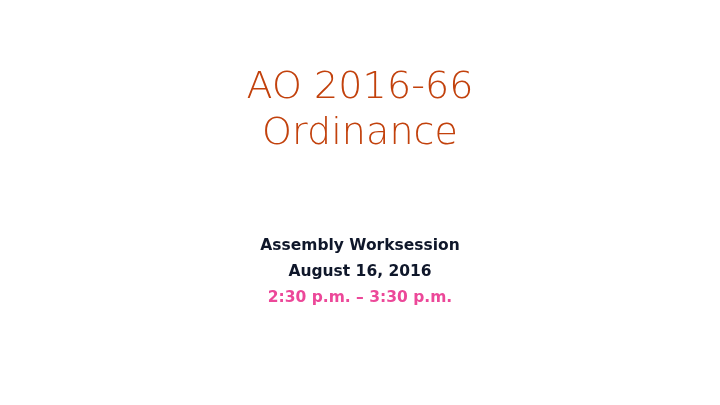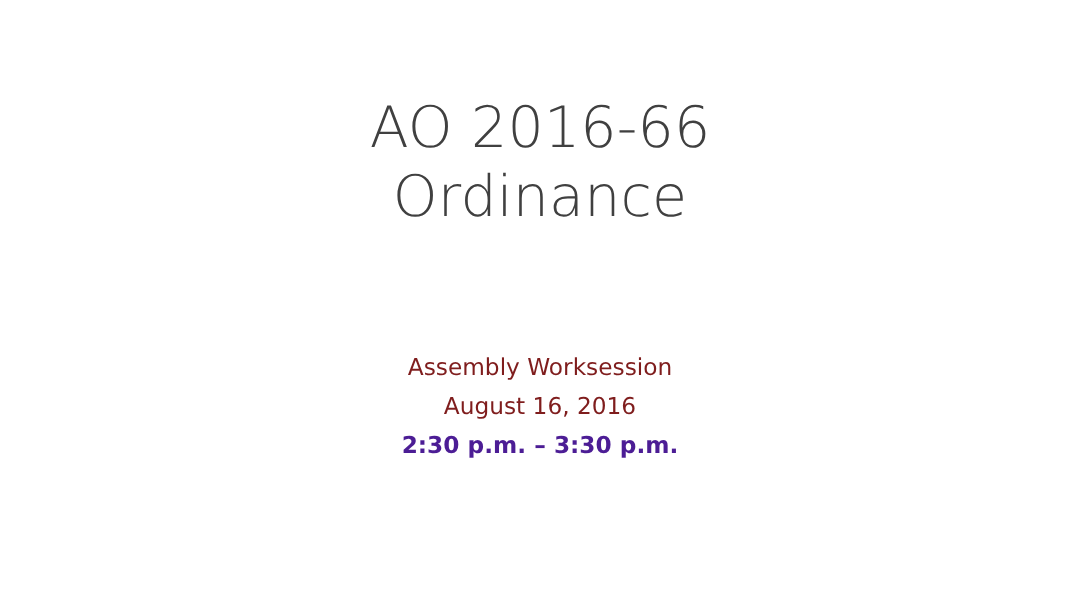--- a/index.html
+++ b/index.html
@@ -30,46 +30,46 @@
     top: 62px;
     width: 648px;
     text-align: center;
   }
 
   .title-line {
     font-family: "DejaVu Sans", sans-serif;
     font-weight: 300;
     font-size: 38px;
     line-height: 46px;
-    color: #404040;
+    color: #c2410c;
     letter-spacing: 0.1px;
     white-space: nowrap;
   }
 
   
   .subtitle-block {
     position: absolute;
     left: 36px;
     top: 232px;
     width: 648px;
     text-align: center;
   }
 
   .subtitle-line {
     font-family: "DejaVu Sans", sans-serif;
-    font-weight: 400;
+    font-weight: 700;
     font-size: 15.5px;
     line-height: 26px;
-    color: #7f1d1d;
+    color: #0f172a;
     white-space: nowrap;
   }
 
   .subtitle-line.emphasis {
     font-weight: 700;
-    color: #4c1d95;
+    color: #ec4899;
   }
 </style>
 </head>
 <body>
 
 <div class="slide">
 
   <div class="title-block">
     <div class="title-line">AO 2016-66</div>
     <div class="title-line">Ordinance</div>

